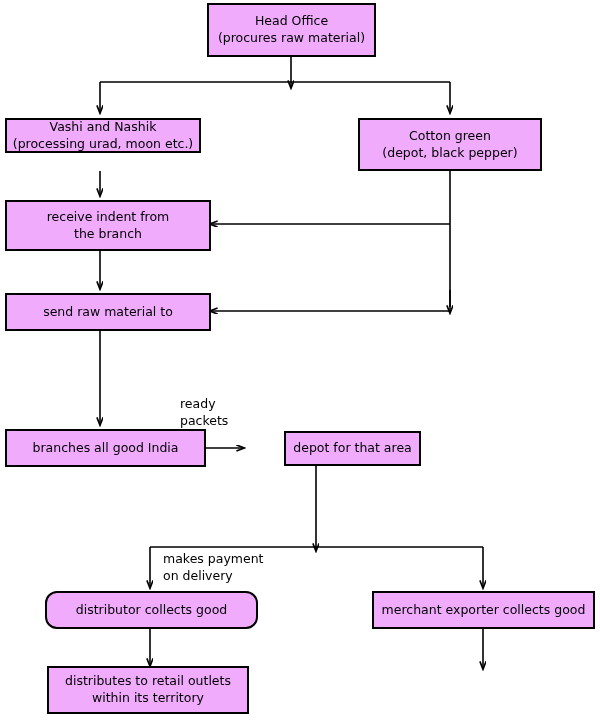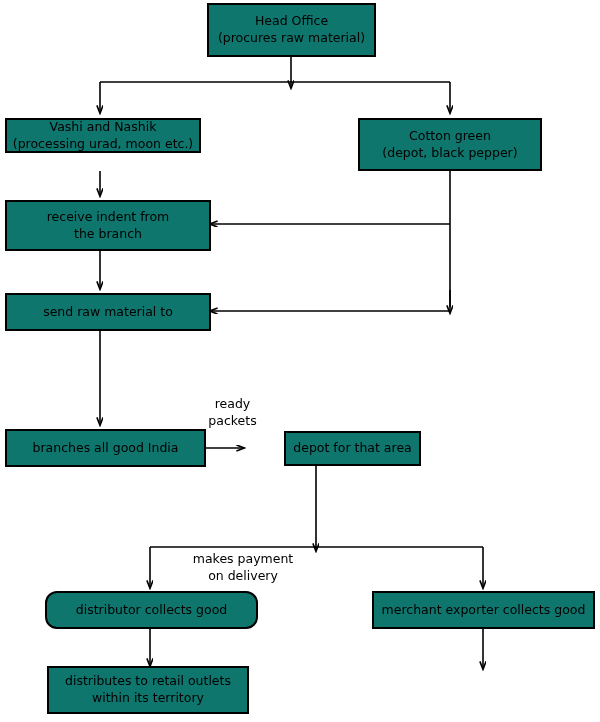--- a/index.html
+++ b/index.html
@@ -7,38 +7,38 @@
     position:relative;
     width:600px;
     height:722px;
     background:#ffffff;
     font-family:"DejaVu Sans", sans-serif;
     overflow:hidden;
   }
   .node{
     position:absolute;
     box-sizing:border-box;
-    background:#0f766e;
+    background:#f0abfc;
     border:2px solid #000000;
     display:flex;
     align-items:center;
     justify-content:center;
     text-align:center;
     color:#000000;
     font-size:12.5px;
     line-height:1.35;
     white-space:pre-line;
     padding:2px 4px;
   }
   .edge-label{
     position:absolute;
     color:#000000;
     font-size:12.5px;
     line-height:1.35;
-    text-align:center;
+    text-align:left;
     white-space:pre-line;
   }
   svg.wires{
     position:absolute;
     left:0;top:0;
     width:600px;height:722px;
     pointer-events:none;
   }
   svg.wires path, svg.wires line{
     stroke:#000000;

